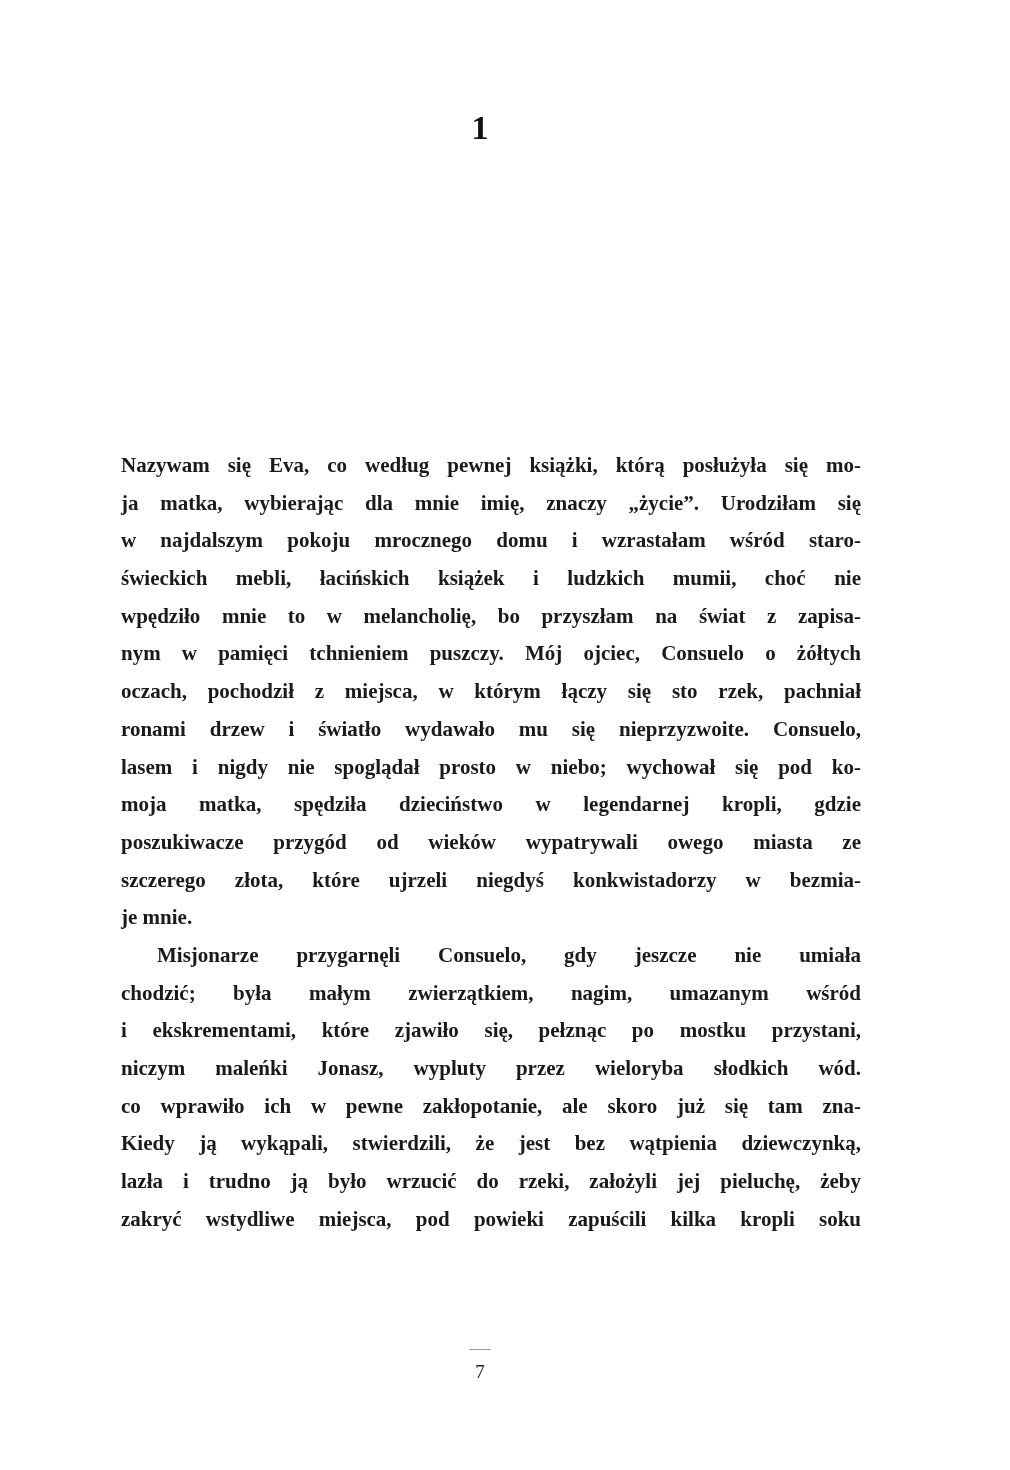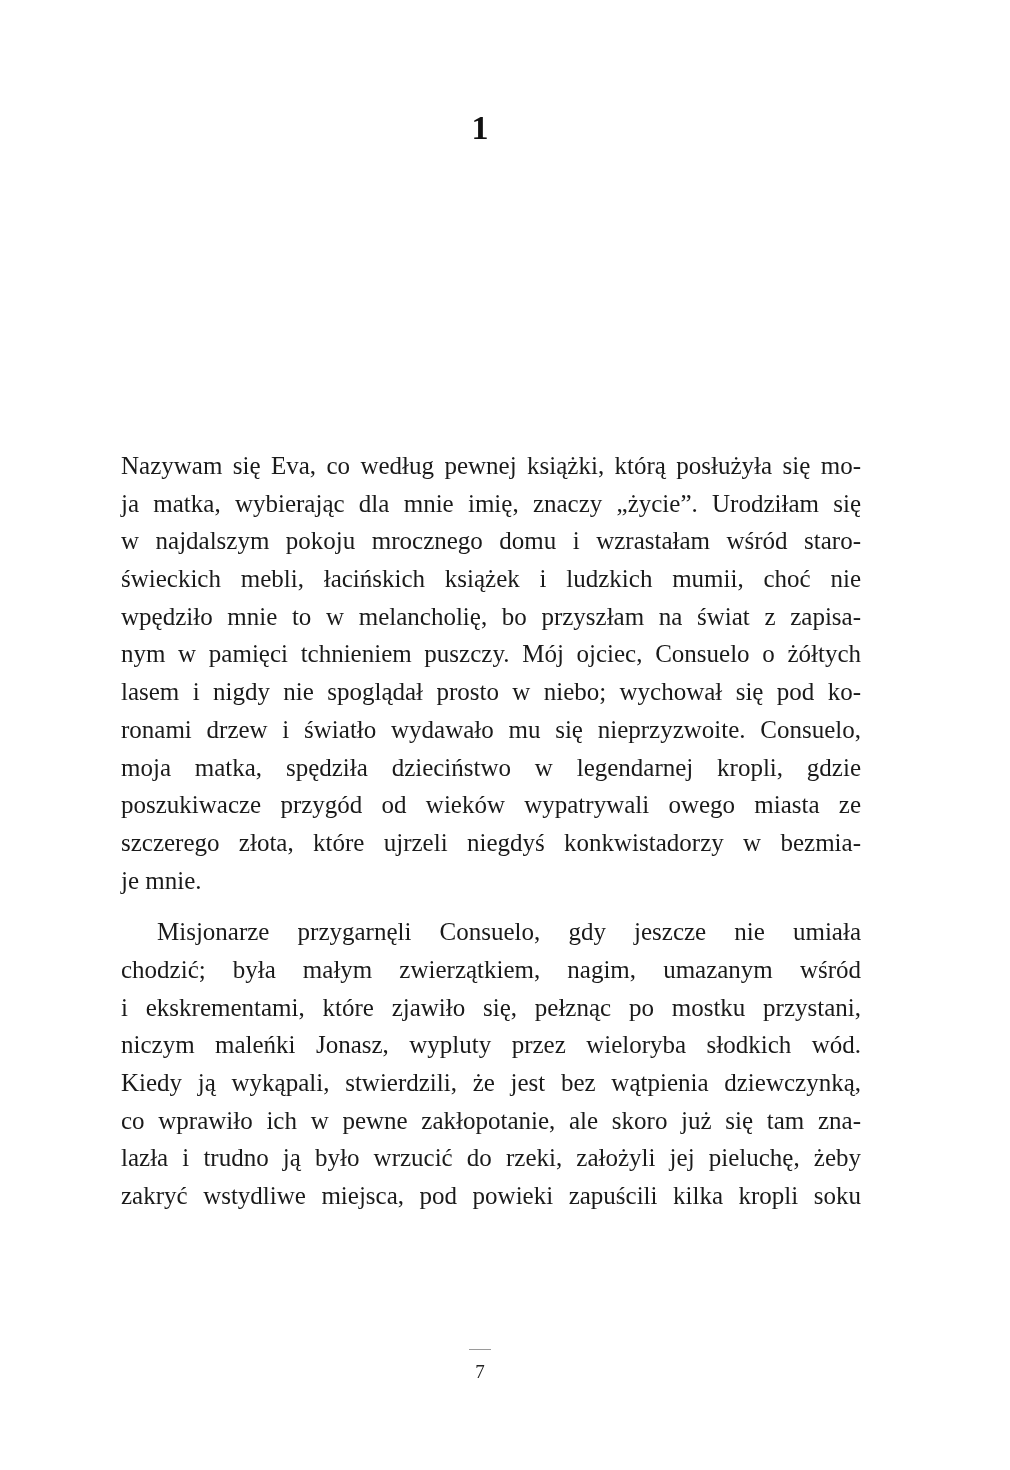--- a/index.html
+++ b/index.html
@@ -29,31 +29,31 @@
     .body-text {
       position: absolute;
       top: 447px;
       left: 121px;
       width: 740px;
     }
     .line {
       display: block;
       height: 37.7px;
       line-height: 37.7px;
-      font-size: 25px;
+      font-size: 21px;
       white-space: nowrap;
       text-align: justify;
       text-align-last: justify;
+      font-weight: bold;
     }
     .line.last {
       text-align-last: left;
     }
     .line.indent {
       padding-left: 36px;
-      margin-top: 14px;
     }
     .footer-rule {
       position: absolute;
       top: 1349px;
       left: 469px;
       width: 22px;
       height: 1px;
       background: #9a9a9a;
     }
     .page-number {
@@ -73,33 +73,34 @@
 <div class="chapter-number">1</div>
 
 <div class="body-text">
   <div>
     <span class="line">Nazywam się Eva, co według pewnej książki, którą posłużyła się mo-</span>
     <span class="line">ja matka, wybierając dla mnie imię, znaczy „życie”. Urodziłam się</span>
     <span class="line">w najdalszym pokoju mrocznego domu i wzrastałam wśród staro-</span>
     <span class="line">świeckich mebli, łacińskich książek i ludzkich mumii, choć nie</span>
     <span class="line">wpędziło mnie to w melancholię, bo przyszłam na świat z zapisa-</span>
     <span class="line">nym w pamięci tchnieniem puszczy. Mój ojciec, Consuelo o żółtych</span>
+    <span class="line">oczach, pochodził z miejsca, w którym łączy się sto rzek, pachniał</span>
+    <span class="line">ronami drzew i światło wydawało mu się nieprzyzwoite. Consuelo,</span>
     <span class="line">lasem i nigdy nie spoglądał prosto w niebo; wychował się pod ko-</span>
-    <span class="line">ronami drzew i światło wydawało mu się nieprzyzwoite. Consuelo,</span>
     <span class="line">moja matka, spędziła dzieciństwo w legendarnej kropli, gdzie</span>
     <span class="line">poszukiwacze przygód od wieków wypatrywali owego miasta ze</span>
     <span class="line">szczerego złota, które ujrzeli niegdyś konkwistadorzy w bezmia-</span>
     <span class="line last">je mnie.</span>
   </div>
   <div>
     <span class="line indent">Misjonarze przygarnęli Consuelo, gdy jeszcze nie umiała</span>
     <span class="line">chodzić; była małym zwierzątkiem, nagim, umazanym wśród</span>
     <span class="line">i ekskrementami, które zjawiło się, pełznąc po mostku przystani,</span>
     <span class="line">niczym maleńki Jonasz, wypluty przez wieloryba słodkich wód.</span>
+    <span class="line">co wprawiło ich w pewne zakłopotanie, ale skoro już się tam zna-</span>
     <span class="line">Kiedy ją wykąpali, stwierdzili, że jest bez wątpienia dziewczynką,</span>
-    <span class="line">co wprawiło ich w pewne zakłopotanie, ale skoro już się tam zna-</span>
     <span class="line">lazła i trudno ją było wrzucić do rzeki, założyli jej pieluchę, żeby</span>
     <span class="line">zakryć wstydliwe miejsca, pod powieki zapuścili kilka kropli soku</span>
   </div>
 </div>
 
 <div class="footer-rule"></div>
 <div class="page-number">7</div>
 
 </body></html>

